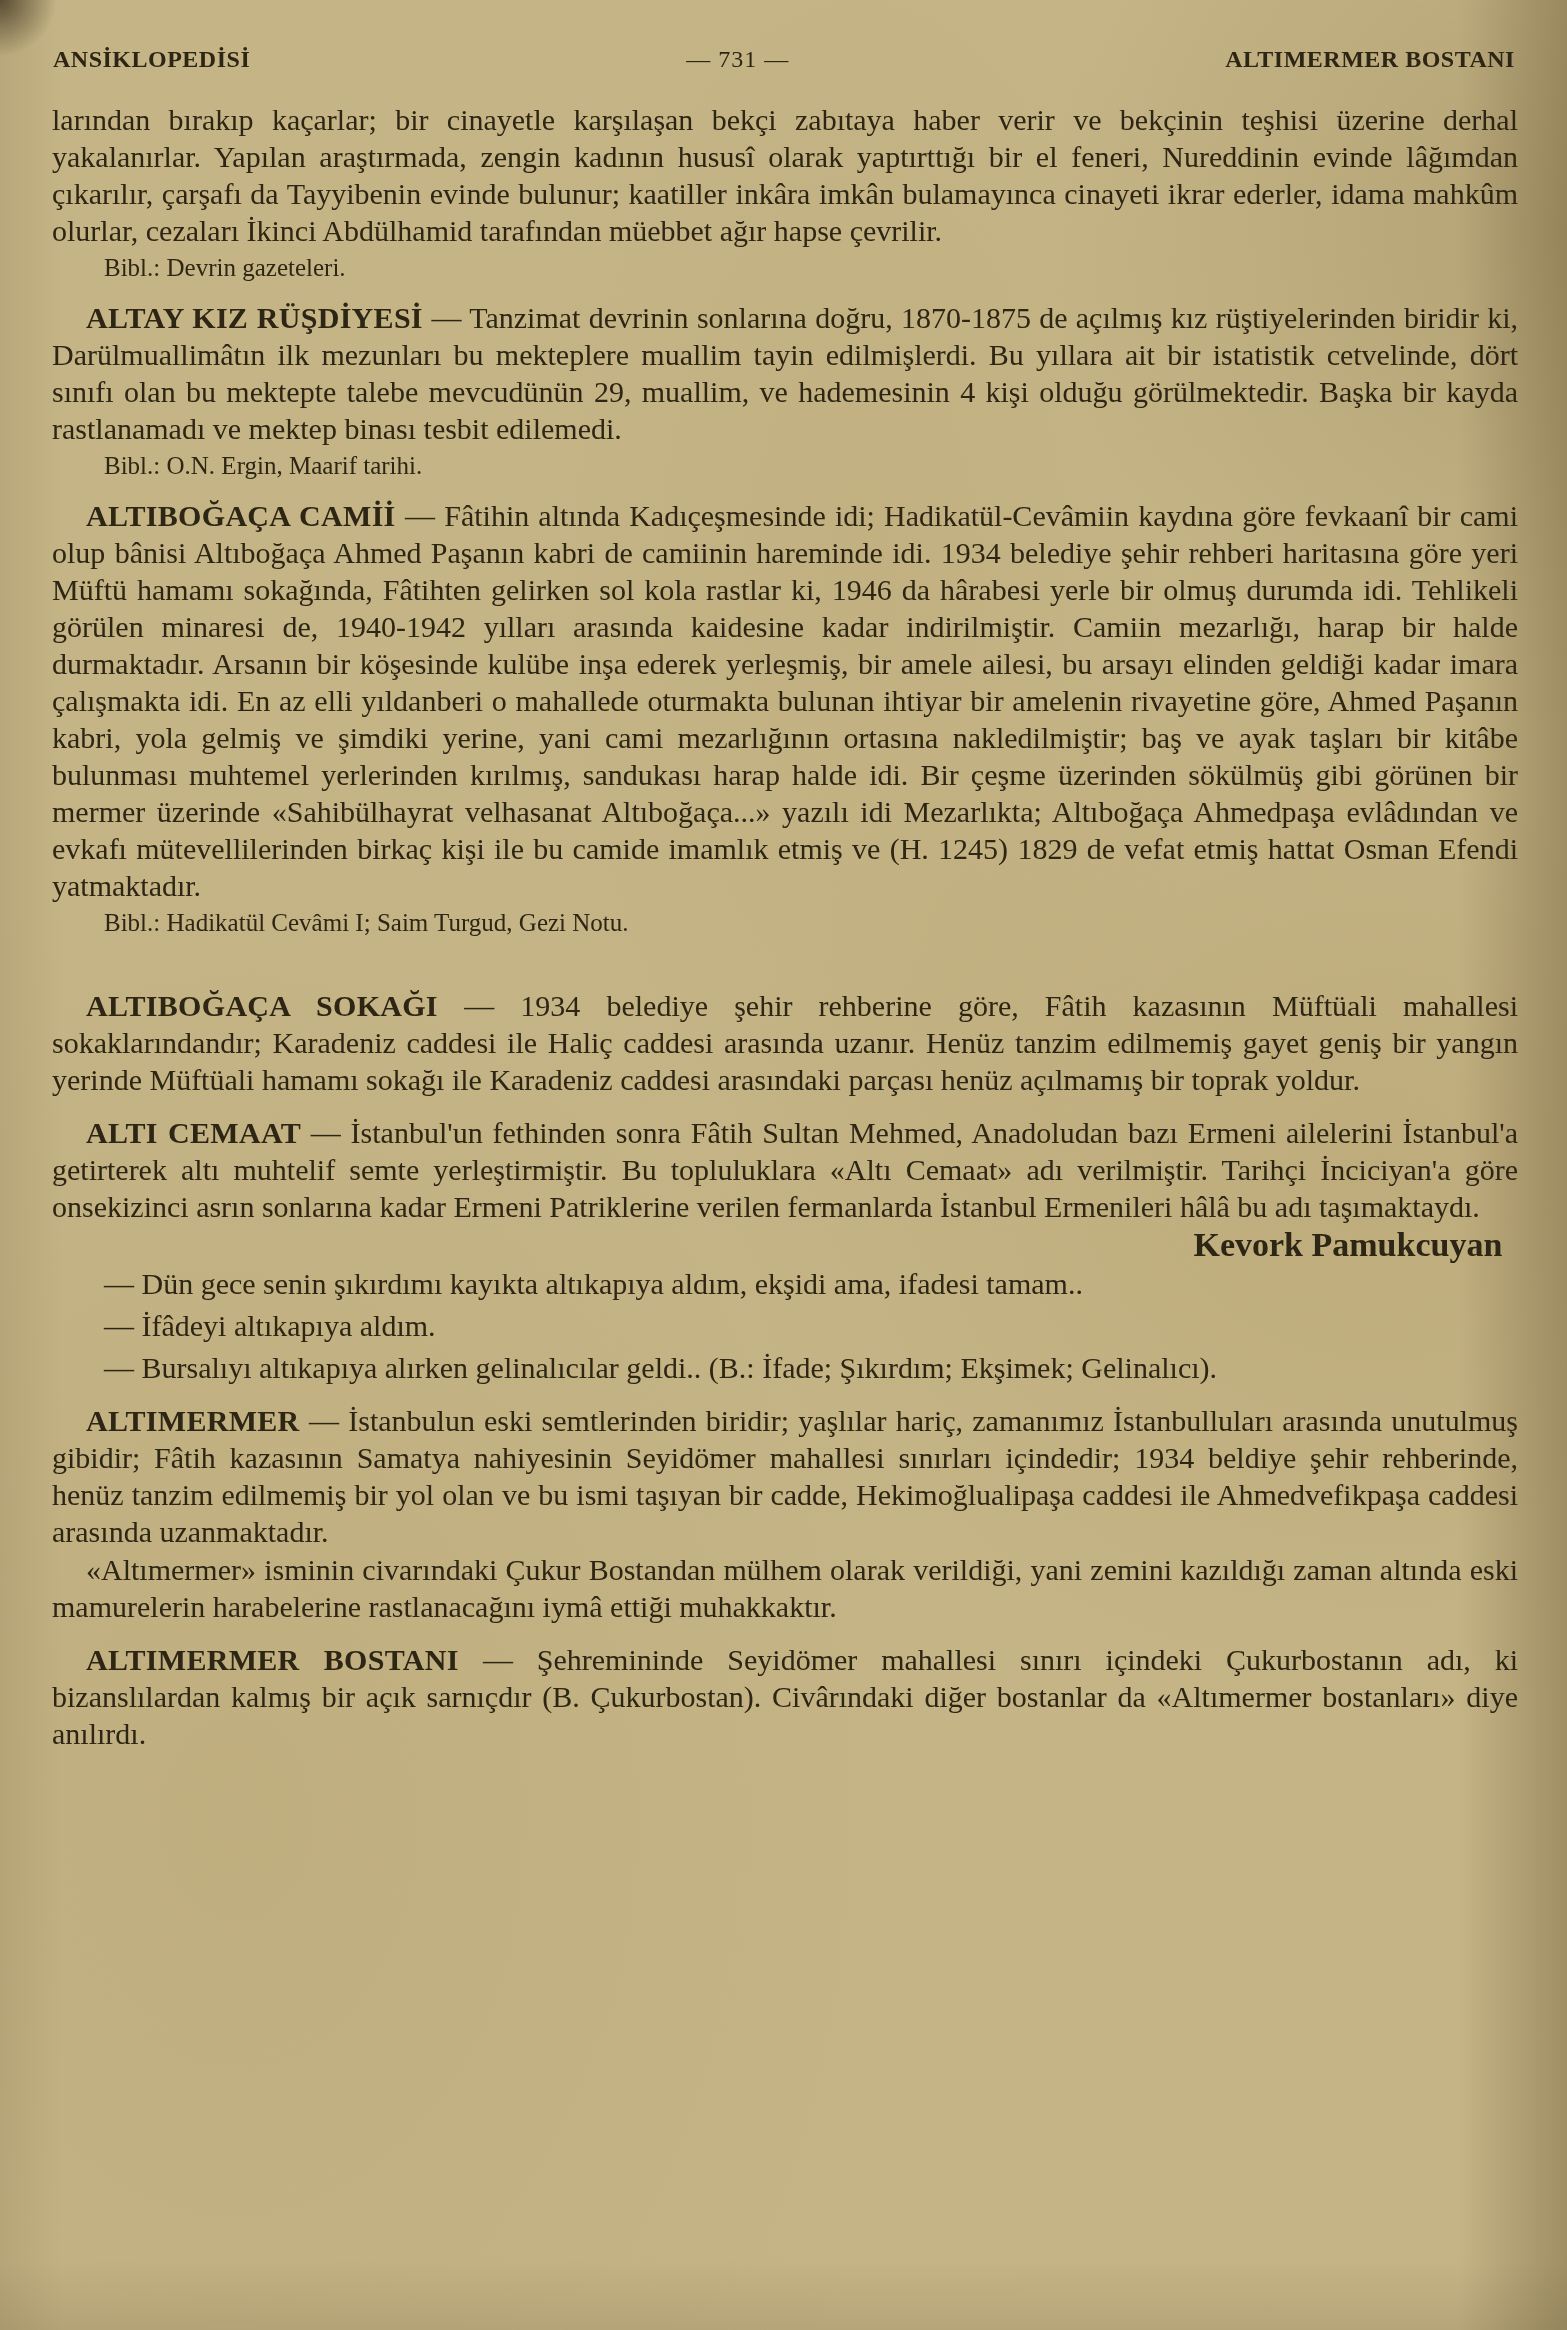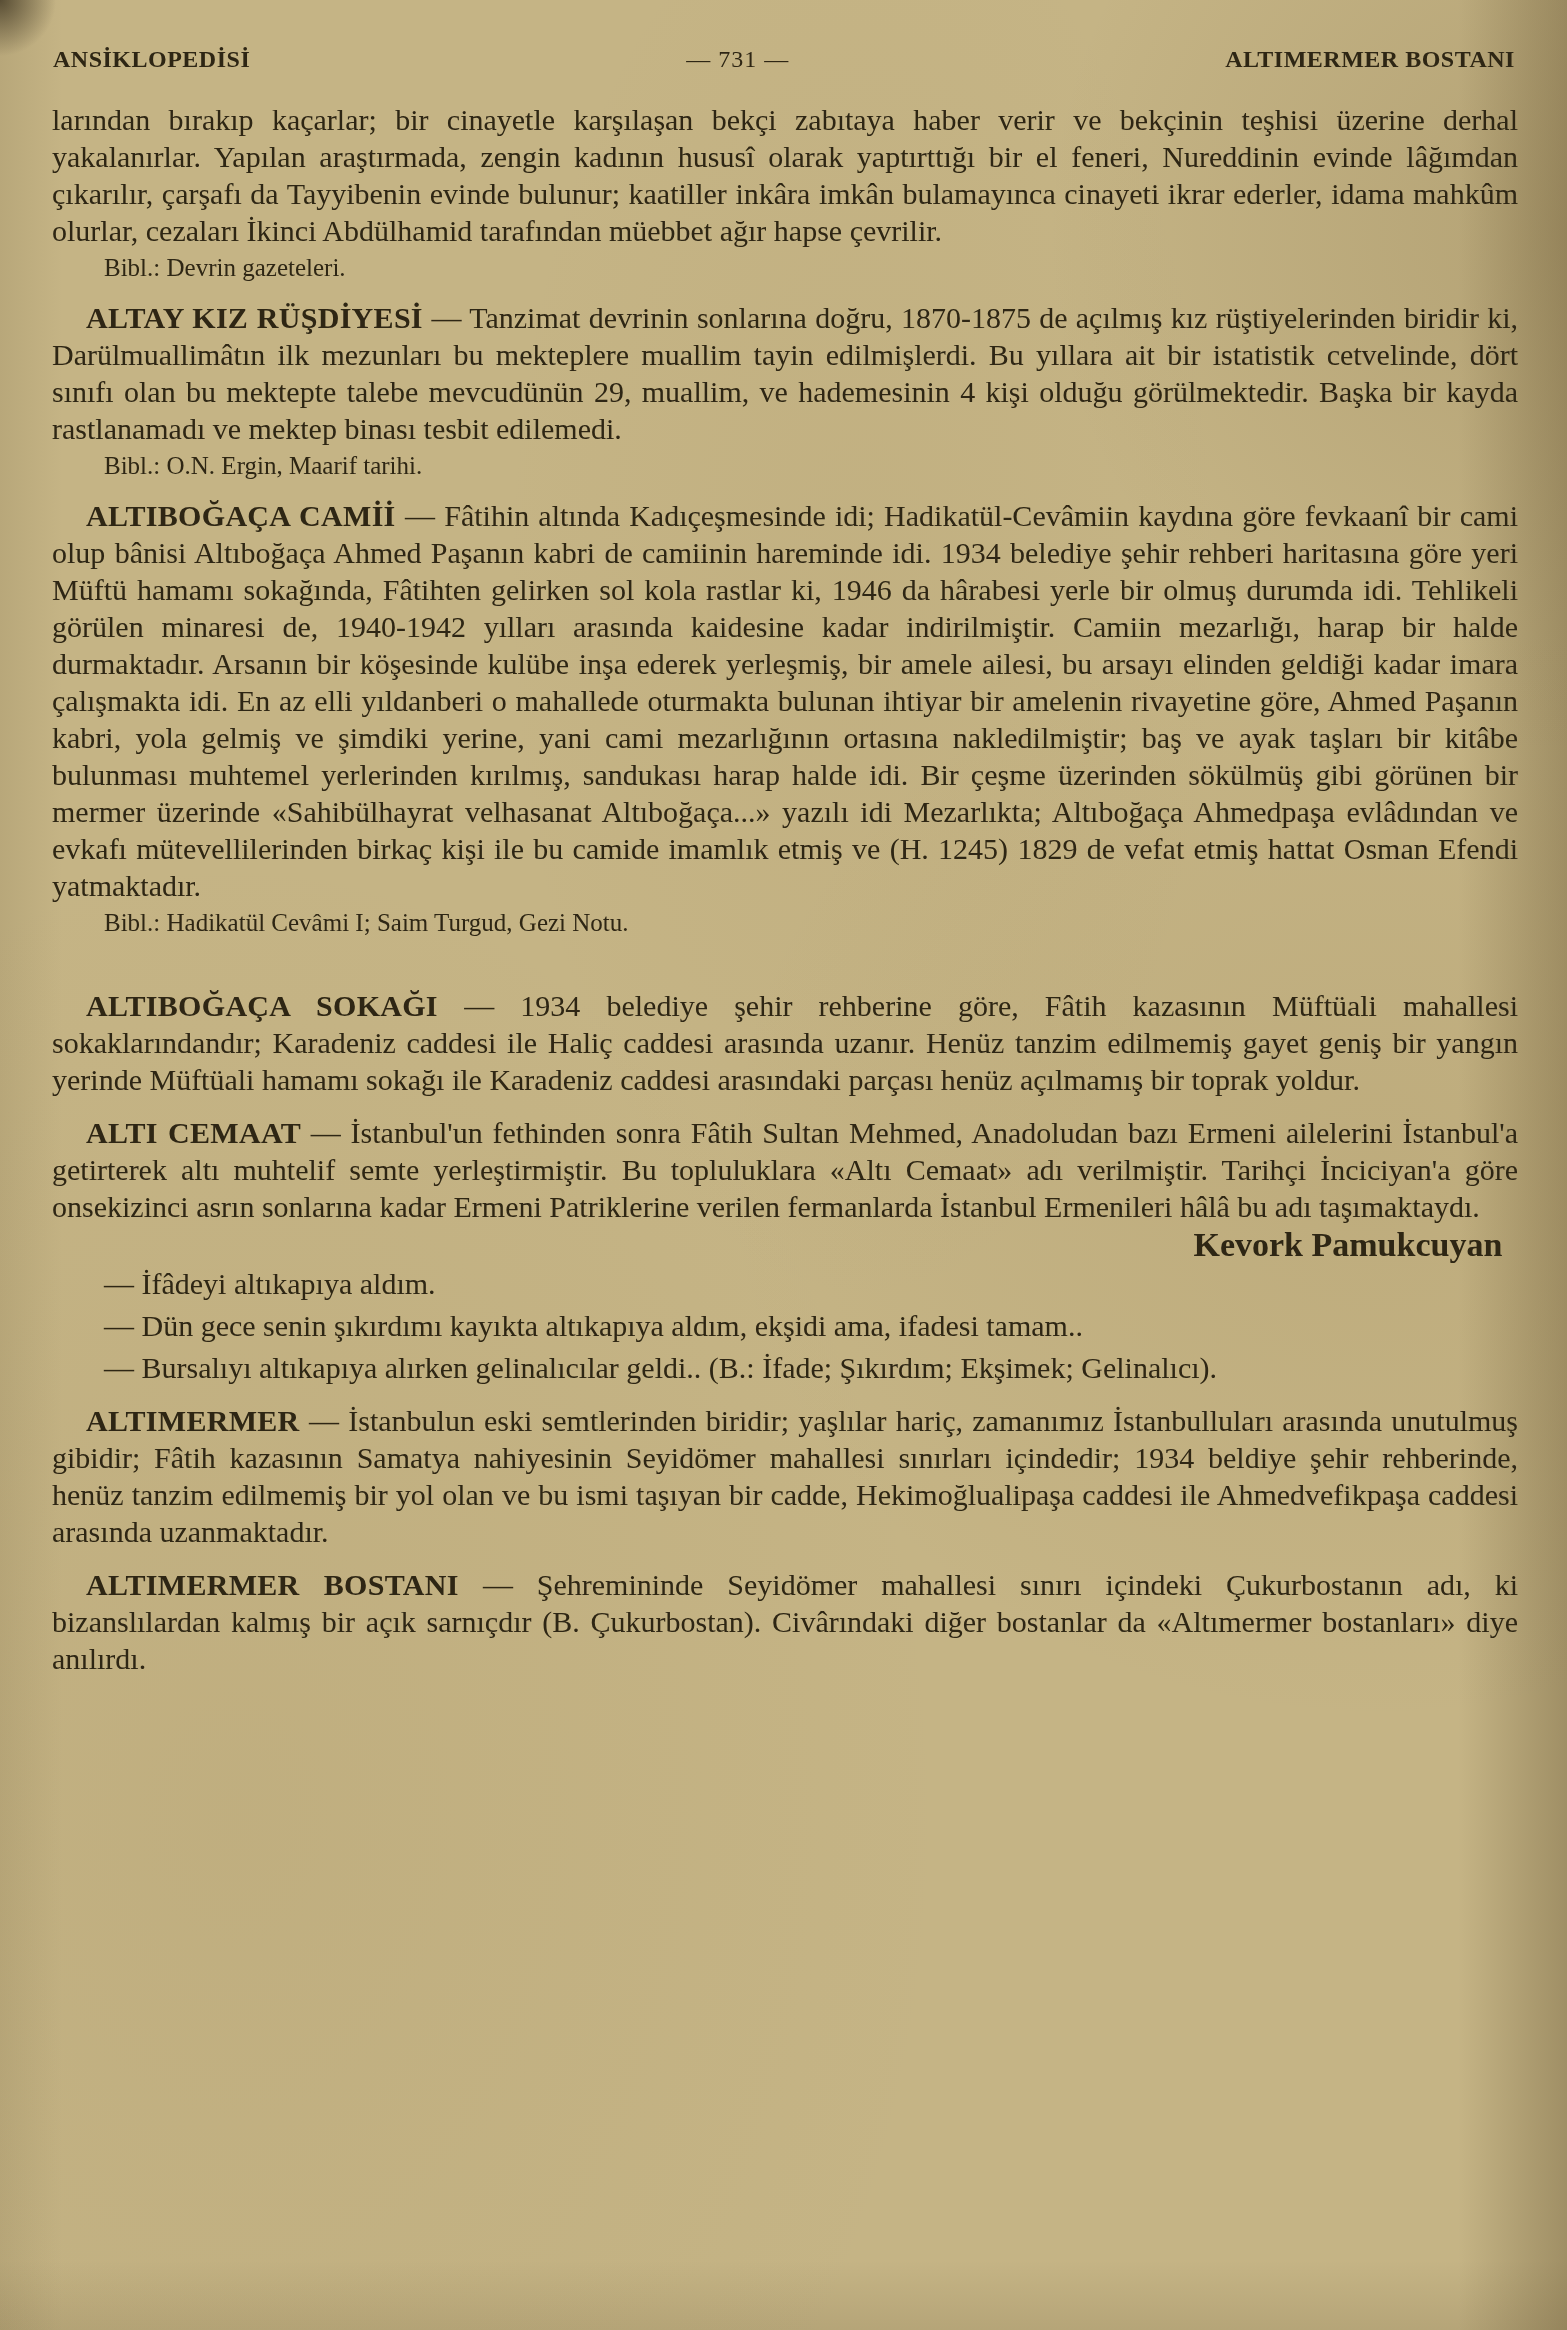--- a/index.html
+++ b/index.html
@@ -98,22 +98,23 @@
         <p class="block bibl">Bibl.: Devrin gazeteleri.</p>
         <p class="block entry"><b class="entry-title">ALTAY KIZ RÜŞDİYESİ </b>— Tanzimat devrinin sonlarına doğru, 1870-1875 de açılmış kız rüştiyelerinden biridir ki, Darülmuallimâtın ilk mezunları bu mekteplere muallim tayin edilmişlerdi. Bu yıllara ait bir istatistik cetvelinde, dört sınıfı olan bu mektepte talebe mevcudünün 29, muallim, ve hademesinin 4 kişi olduğu görülmektedir. Başka bir kayda rastlanamadı ve mektep binası tesbit edilemedi.</p>
         <p class="block bibl">Bibl.: O.N. Ergin, Maarif tarihi.</p>
         <p class="block entry"><b class="entry-title">ALTIBOĞAÇA CAMİİ </b>— Fâtihin altında Kadıçeşmesinde idi; Hadikatül-Cevâmiin kaydına göre fevkaanî bir cami olup bânisi Altıboğaça Ahmed Paşanın kabri de camiinin hareminde idi. 1934 belediye şehir rehberi haritasına göre yeri Müftü hamamı sokağında, Fâtihten gelirken sol kola rastlar ki, 1946 da hârabesi yerle bir olmuş durumda idi. Tehlikeli görülen minaresi de, 1940-1942 yılları arasında kaidesine kadar indirilmiştir. Camiin mezarlığı, harap bir halde durmaktadır. Arsanın bir köşesinde kulübe inşa ederek yerleşmiş, bir amele ailesi, bu arsayı elinden geldiği kadar imara çalışmakta idi. En az elli yıldanberi o mahallede oturmakta bulunan ihtiyar bir amelenin rivayetine göre, Ahmed Paşanın kabri, yola gelmiş ve şimdiki yerine, yani cami mezarlığının ortasına nakledilmiştir; baş ve ayak taşları bir kitâbe bulunması muhtemel yerlerinden kırılmış, sandukası harap halde idi. Bir çeşme üzerinden sökülmüş gibi görünen bir mermer üzerinde «Sahibülhayrat velhasanat Altıboğaça...» yazılı idi Mezarlıkta; Altıboğaça Ahmedpaşa evlâdından ve evkafı mütevellilerinden birkaç kişi ile bu camide imamlık etmiş ve (H. 1245) 1829 de vefat etmiş hattat Osman Efendi yatmaktadır.</p>
         <p class="block bibl">Bibl.: Hadikatül Cevâmi I; Saim Turgud, Gezi Notu.</p>
       </section>
     <section class="column">
         <p class="block entry"><b class="entry-title">ALTIBOĞAÇA SOKAĞI </b>— 1934 belediye şehir rehberine göre, Fâtih kazasının Müftüali mahallesi sokaklarındandır; Karadeniz caddesi ile Haliç caddesi arasında uzanır. Henüz tanzim edilmemiş gayet geniş bir yangın yerinde Müftüali hamamı sokağı ile Karadeniz caddesi arasındaki parçası henüz açılmamış bir toprak yoldur.</p>
         <p class="block entry"><b class="entry-title">ALTI CEMAAT </b>— İstanbul'un fethinden sonra Fâtih Sultan Mehmed, Anadoludan bazı Ermeni ailelerini İstanbul'a getirterek altı muhtelif semte yerleştirmiştir. Bu topluluklara «Altı Cemaat» adı verilmiştir. Tarihçi İnciciyan'a göre onsekizinci asrın sonlarına kadar Ermeni Patriklerine verilen fermanlarda İstanbul Ermenileri hâlâ bu adı taşımaktaydı.</p>
         <p class="block signature">Kevork Pamukcuyan</p>
+        <p class="block dialogue">— Dün gece senin şıkırdımı kayıkta altıkapıya aldım, ekşidi ama, ifadesi tamam..</p>
         <p class="block dialogue">— İfâdeyi altıkapıya aldım.</p>
-        <p class="block dialogue">— Dün gece senin şıkırdımı kayıkta altıkapıya aldım, ekşidi ama, ifadesi tamam..</p>
         <p class="block dialogue">— Bursalıyı altıkapıya alırken gelinalıcılar geldi.. (B.: İfade; Şıkırdım; Ekşimek; Gelinalıcı).</p>
         <p class="block entry"><b class="entry-title">ALTIMERMER </b>— İstanbulun eski semtlerinden biridir; yaşlılar hariç, zamanımız İstanbulluları arasında unutulmuş gibidir; Fâtih kazasının Samatya nahiyesinin Seyidömer mahallesi sınırları içindedir; 1934 beldiye şehir rehberinde, henüz tanzim edilmemiş bir yol olan ve bu ismi taşıyan bir cadde, Hekimoğlualipaşa caddesi ile Ahmedvefikpaşa caddesi arasında uzanmaktadır.</p>
+        <p class="block para">«Altımermer» isminin civarındaki Çukur Bostandan mülhem olarak verildiği, yani zemini kazıldığı zaman altında eski mamurelerin harabelerine rastlanacağını iymâ ettiği muhakkaktır.</p>
         <p class="block entry"><b class="entry-title">ALTIMERMER BOSTANI </b>— Şehremininde Seyidömer mahallesi sınırı içindeki Çukurbostanın adı, ki bizanslılardan kalmış bir açık sarnıçdır (B. Çukurbostan). Civârındaki diğer bostanlar da «Altımermer bostanları» diye anılırdı.</p>
       </section>
   </main>
 
 </div>
 
 
 </body></html>

